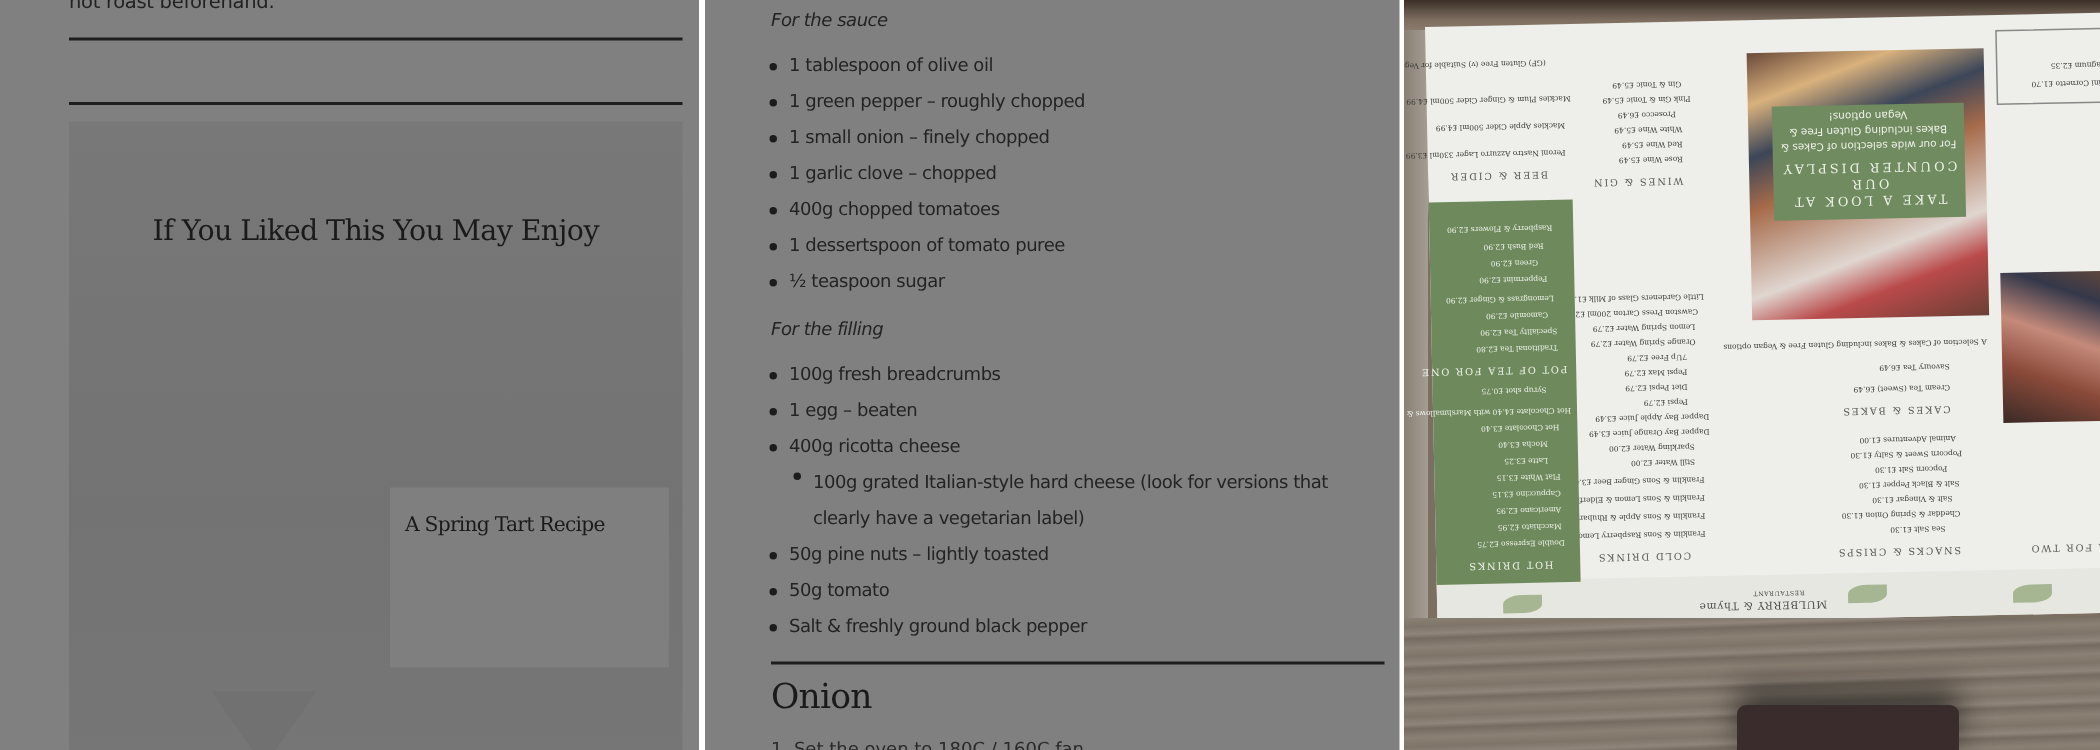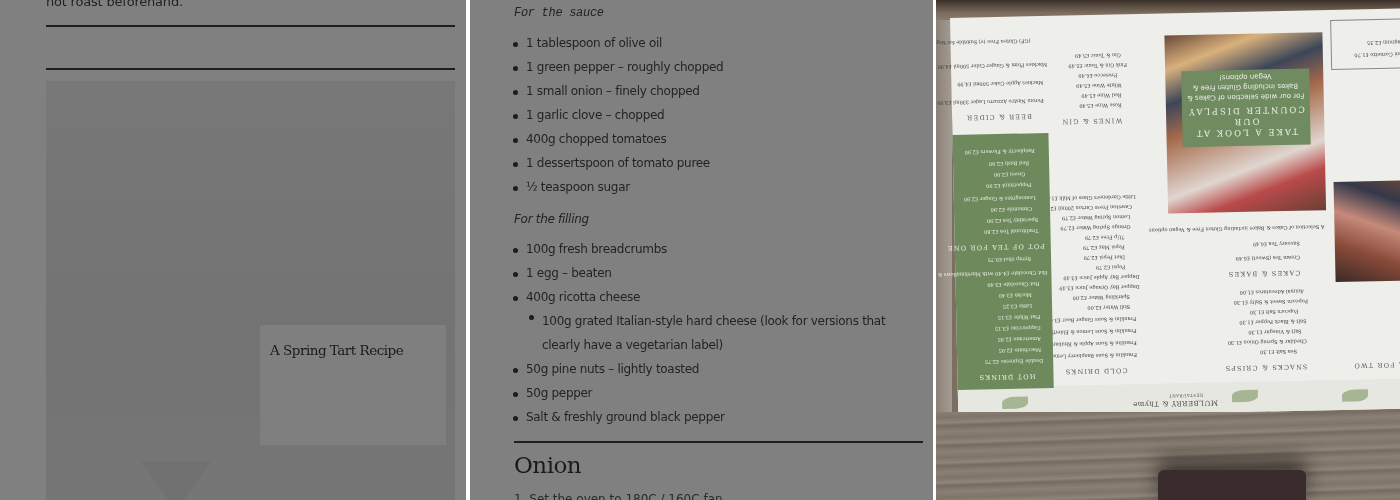--- a/index.html
+++ b/index.html
@@ -54,47 +54,48 @@
 </style>
 </head>
 <body>
 
 <div class="panel" id="panel-left">
   <div class="lp-text">not roast beforehand.</div>
   <div class="rule" style="left:46px; top:25px; width:409px;"></div>
   <div class="rule" style="left:46px; top:68px; width:409px;"></div>
 
   <div class="related">
+    <div class="related-title">If You Liked This You May Enjoy</div>
     <div class="card" style="left:214px;">
       <div class="card-title">A Spring Tart Recipe</div>
     </div>
     <div class="shape-decor"></div>
   </div>
 </div>
 
 <div class="panel" id="panel-mid">
   <div class="mid-inner">
-    <div class="sub" style="top:6px;font-family:Liberation Mono, monospace;">For the sauce</div>
+    <div class="sub" style="top:6px;">For the sauce</div>
 
     <div class="ing" style="top:36px;">1 tablespoon of olive oil</div>
     <div class="ing" style="top:60px;">1 green pepper – roughly chopped</div>
     <div class="ing" style="top:84px;">1 small onion – finely chopped</div>
     <div class="ing" style="top:108px;">1 garlic clove – chopped</div>
     <div class="ing" style="top:132px;">400g chopped tomatoes</div>
     <div class="ing" style="top:156px;">1 dessertspoon of tomato puree</div>
     <div class="ing" style="top:180px;">½ teaspoon sugar</div>
 
     <div class="sub" style="top:212px;">For the filling</div>
 
     <div class="ing" style="top:242px;">100g fresh breadcrumbs</div>
     <div class="ing" style="top:266px;">1 egg – beaten</div>
     <div class="ing" style="top:290px;">400g ricotta cheese</div>
     <div class="ing ing-wrap" style="top:309px;">100g grated Italian-style hard cheese (look for versions that clearly have a vegetarian label)</div>
     <div class="ing" style="top:362px;">50g pine nuts – lightly toasted</div>
-    <div class="ing" style="top:386px;">50g pepper</div>
+    <div class="ing" style="top:386px;">50g tomato</div>
     <div class="ing" style="top:410px;">Salt &amp; freshly ground black pepper</div>
 
     <div class="rule" style="left:0; top:441px; width:409px;"></div>
     <div class="method">Onion</div>
     <div class="method-step">1. Set the oven to 180C / 160C fan</div>
   </div>
 </div>
 
 <div class="panel" id="panel-right">
   <div class="wood-top"></div>

